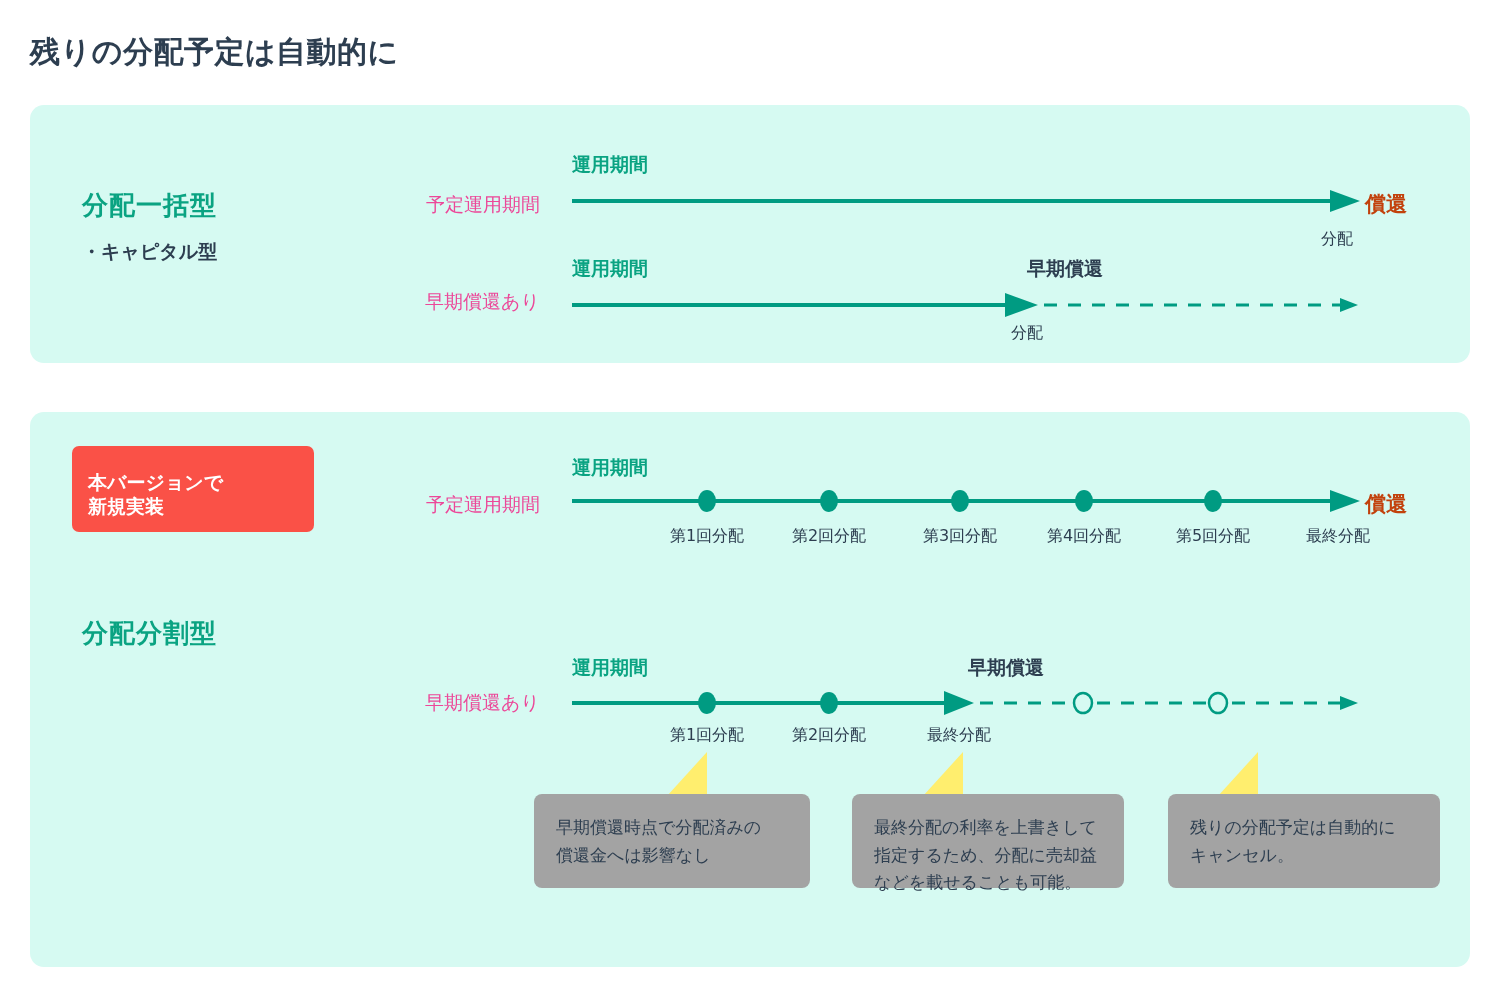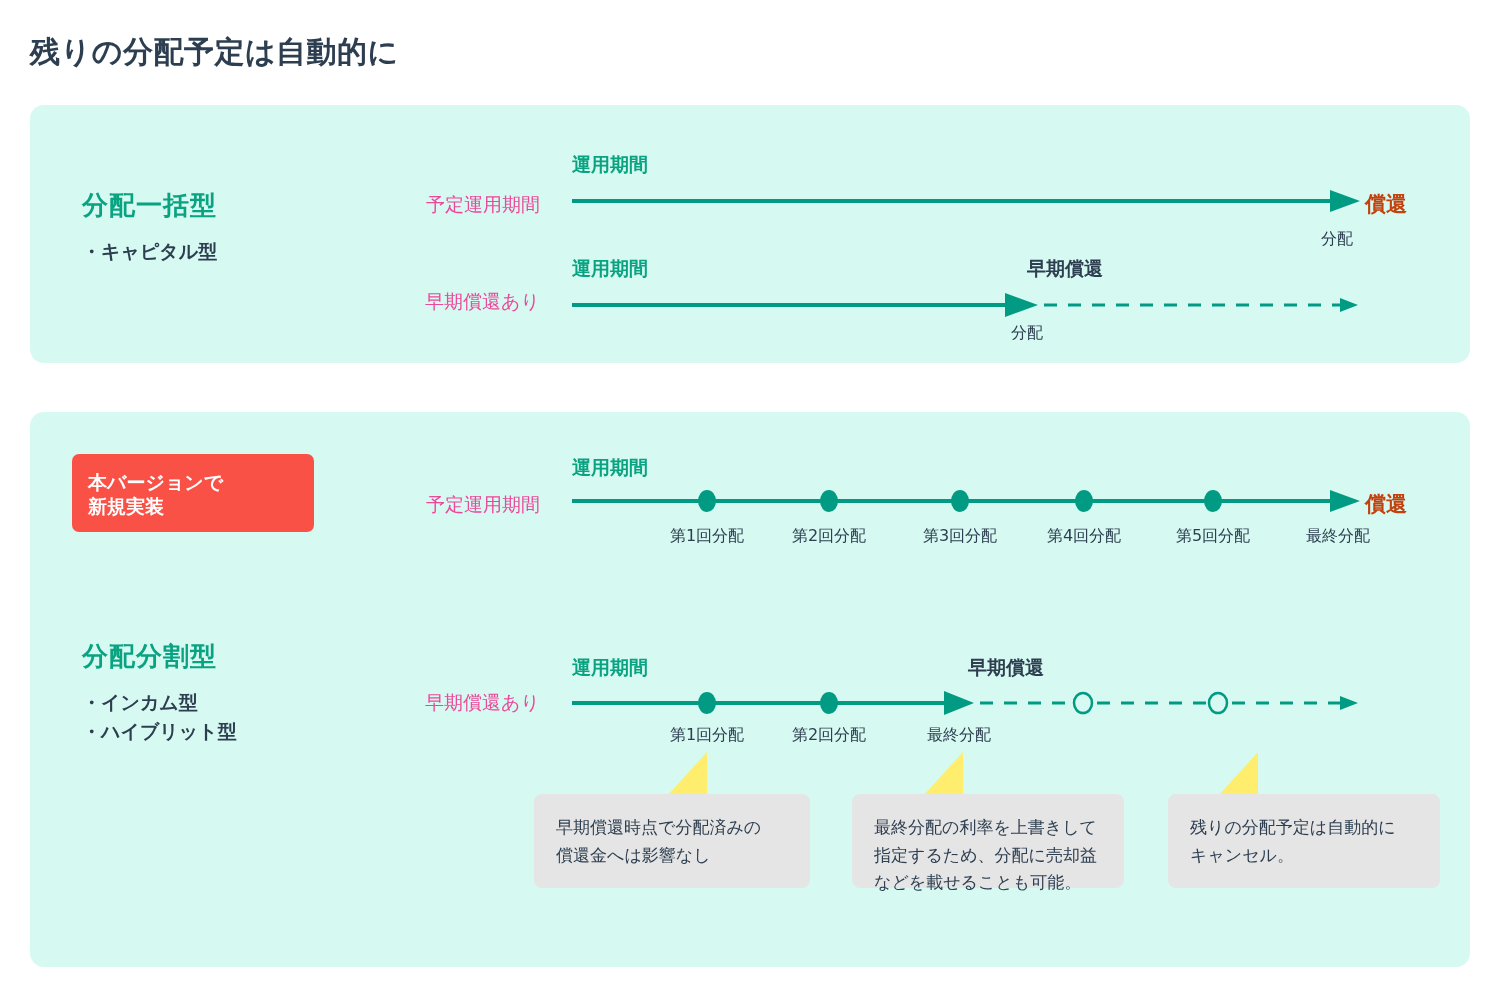--- a/index.html
+++ b/index.html
@@ -55,23 +55,22 @@
 
   
   .badge {
     position: absolute;
     background: #fa5147;
     color: #ffffff;
     border-radius: 7px;
     font-size: 19px;
     font-weight: bold;
     line-height: 1.28;
-    padding: 16px 16px 13px 16px;
+    padding: 24px 16px 13px 16px;
     white-space: pre-line;
-    margin-top: 8px;
   }
 
   
   .row-label {
     position: absolute;
     font-size: 19px;
     color: #ec4899;
     white-space: nowrap;
     text-align: right;
   }
@@ -101,21 +100,21 @@
     font-size: 16px;
     color: #2d3e50;
     white-space: nowrap;
     transform: translateX(-50%);
   }
   .tl-svg { position: absolute; }
 
   
   .tooltip {
     position: absolute;
-    background: #e5e5e5;
+    background: #a3a3a3;
     border-radius: 8px;
     font-size: 17px;
     line-height: 1.62;
     color: #2d3e50;
     padding: 20px 22px;
     white-space: pre-line;
     box-sizing: border-box;
   }
   .tooltip-tail {
     position: absolute;
@@ -155,26 +154,22 @@
   <line x1="474" y1="15" x2="772" y2="15" stroke="#009b82" stroke-width="3" stroke-dasharray="13 11"></line>
   <polygon points="770,8 788,15 770,22" fill="#009b82"></polygon>
 </svg>
 <div class="under-label" style="left:1027px; top:323px;">分配</div>
 
 <div class="panel" id="panel-split"></div>
 
 <div class="badge" style="left:72px; top:446px; width:210px;">本バージョンで
 新規実装</div>
 
-<div class="cat-block" style="left:82px; top:639px;">
+<div class="cat-block" style="left:82px; top:616px;">
   <div class="cat-title">分配分割型</div>
-  <div class="cat-list">
-    <div>・インカム型</div>
-    <div>・ハイブリット型</div>
-  </div>
 </div>
 
 <div class="row-label" style="left:250px; top:492px; width:290px;">予定運用期間</div>
 <div class="tl-caption" style="left:572px; top:455px;">運用期間</div>
 <svg class="tl-svg" style="left:570px; top:486px;" width="790" height="30" viewBox="0 0 790 30">
   <line x1="2" y1="15" x2="765" y2="15" stroke="#009b82" stroke-width="4"></line>
   <polygon points="760,4 790,15 760,26" fill="#009b82"></polygon>
   <ellipse cx="137" cy="15" rx="9" ry="11" fill="#009b82"></ellipse>
   <ellipse cx="259" cy="15" rx="9" ry="11" fill="#009b82"></ellipse>
   <ellipse cx="390" cy="15" rx="9" ry="11" fill="#009b82"></ellipse>

